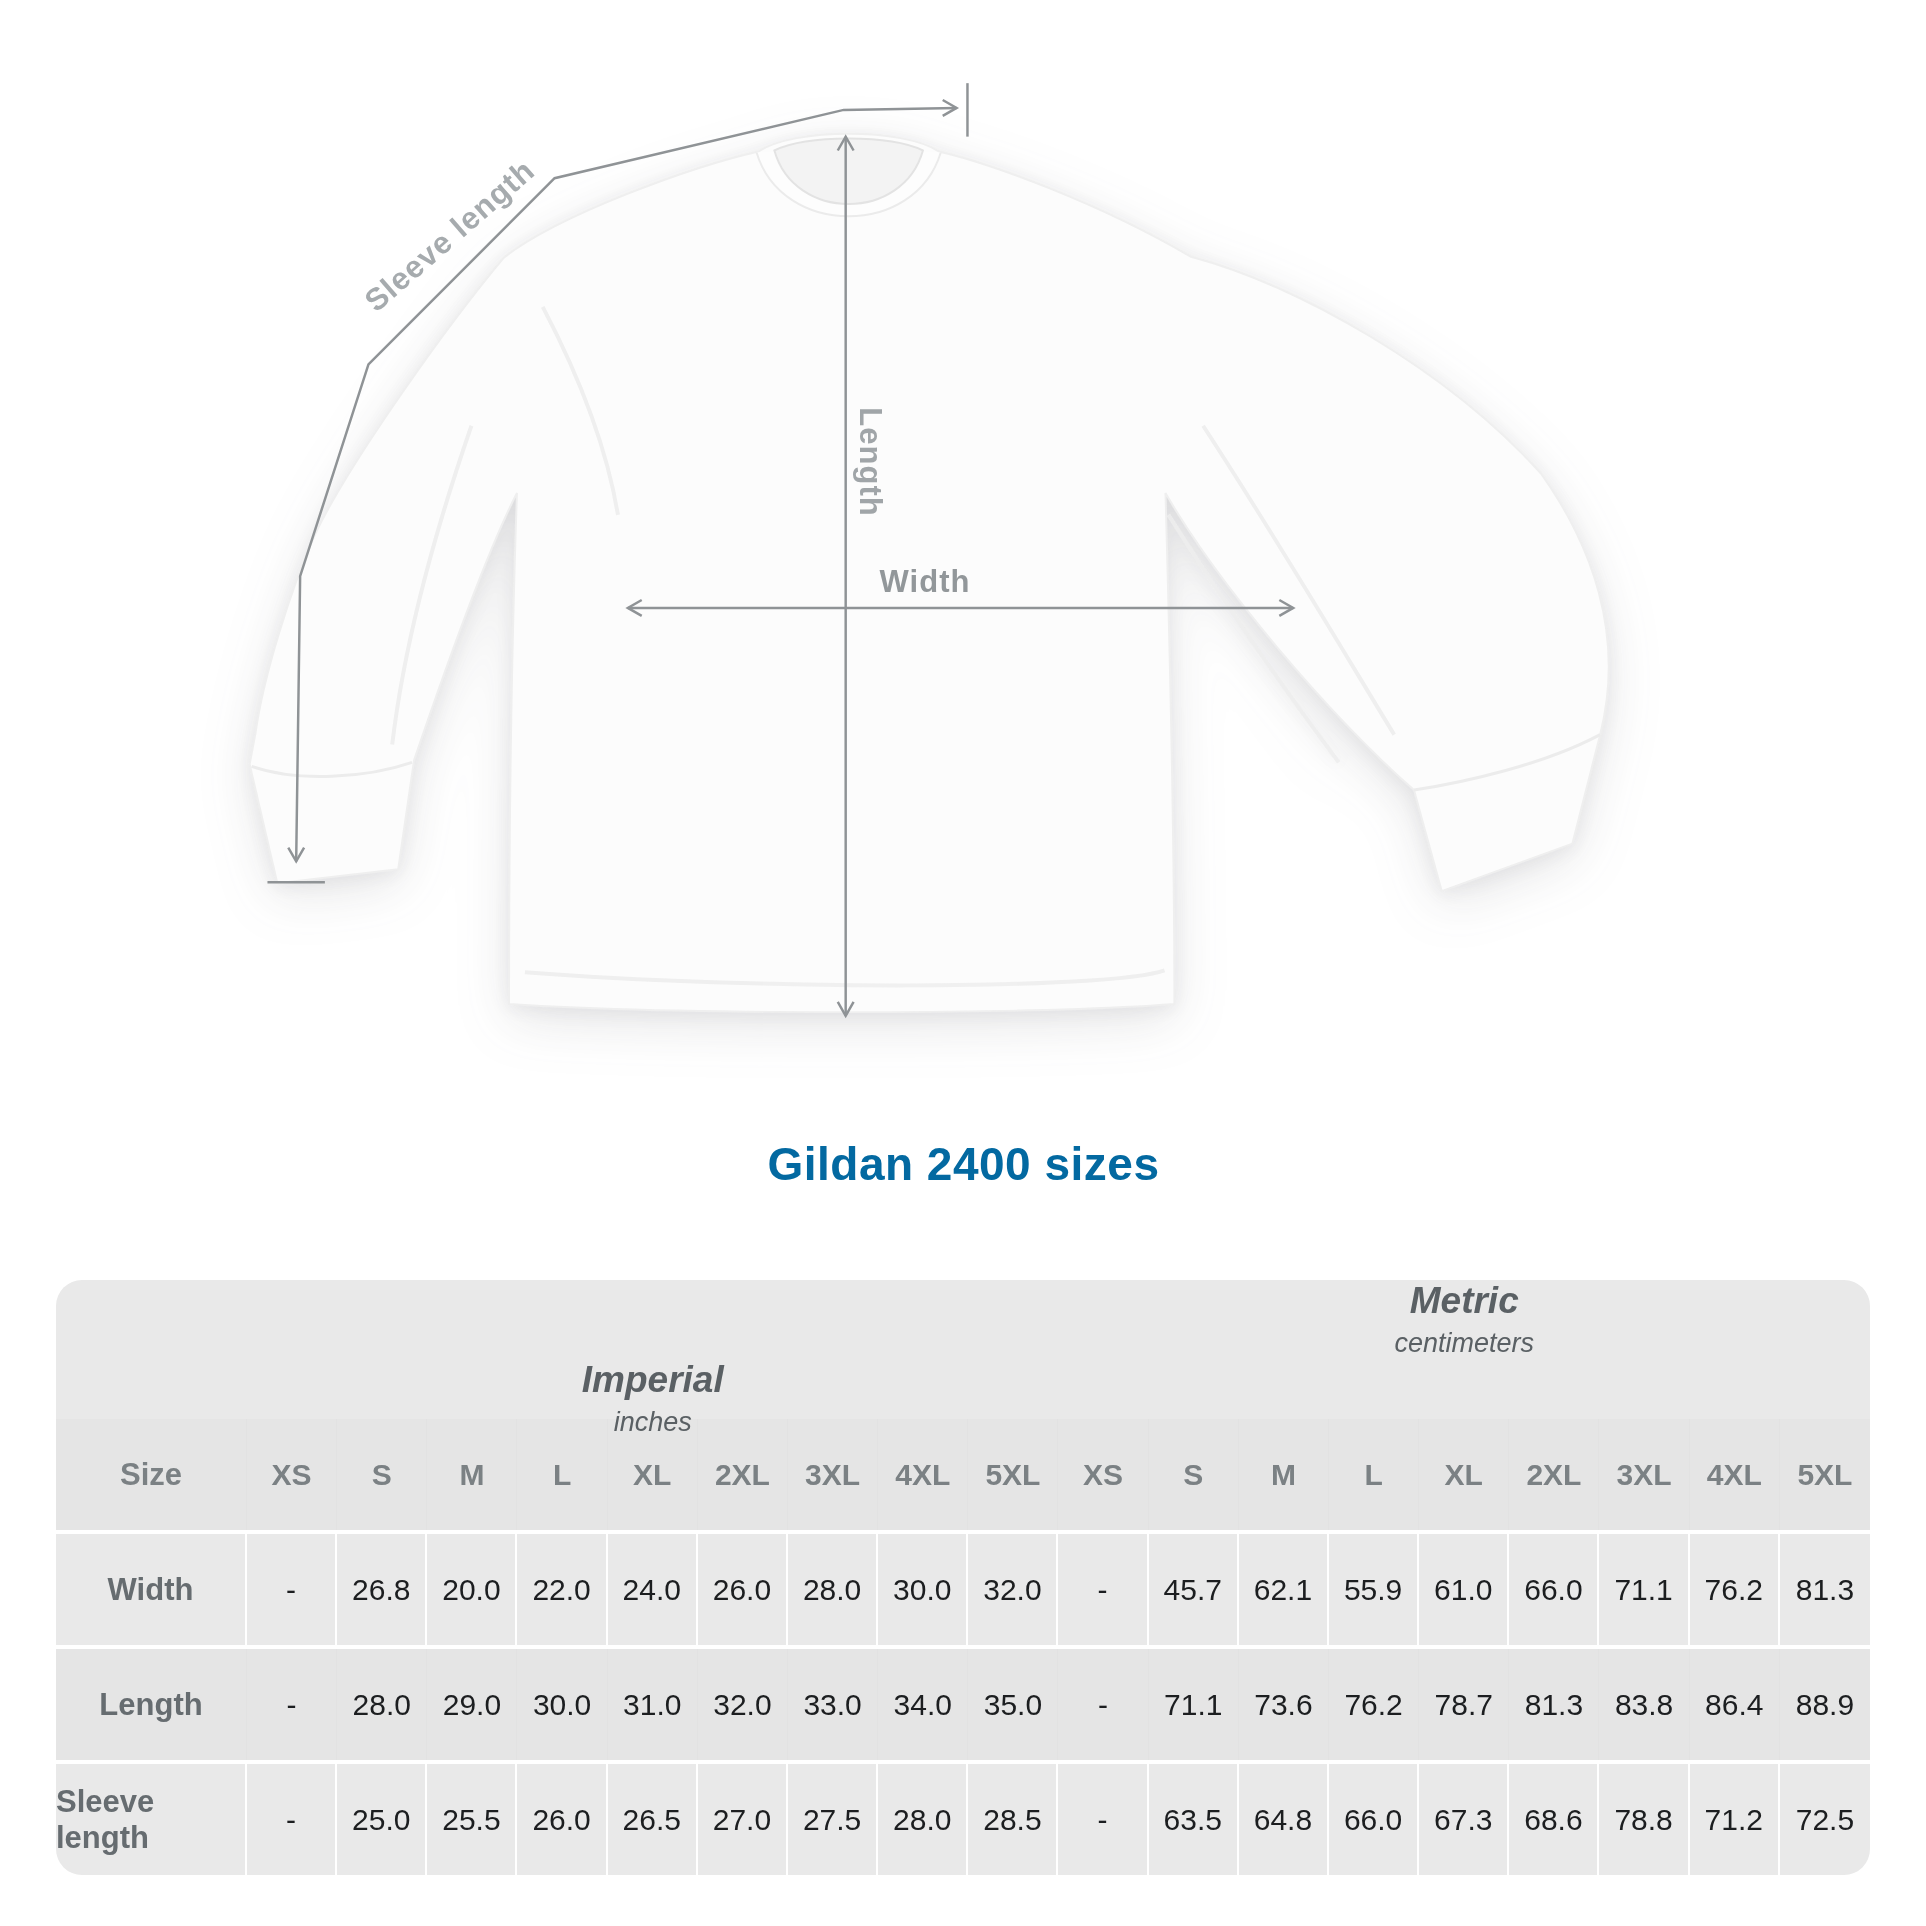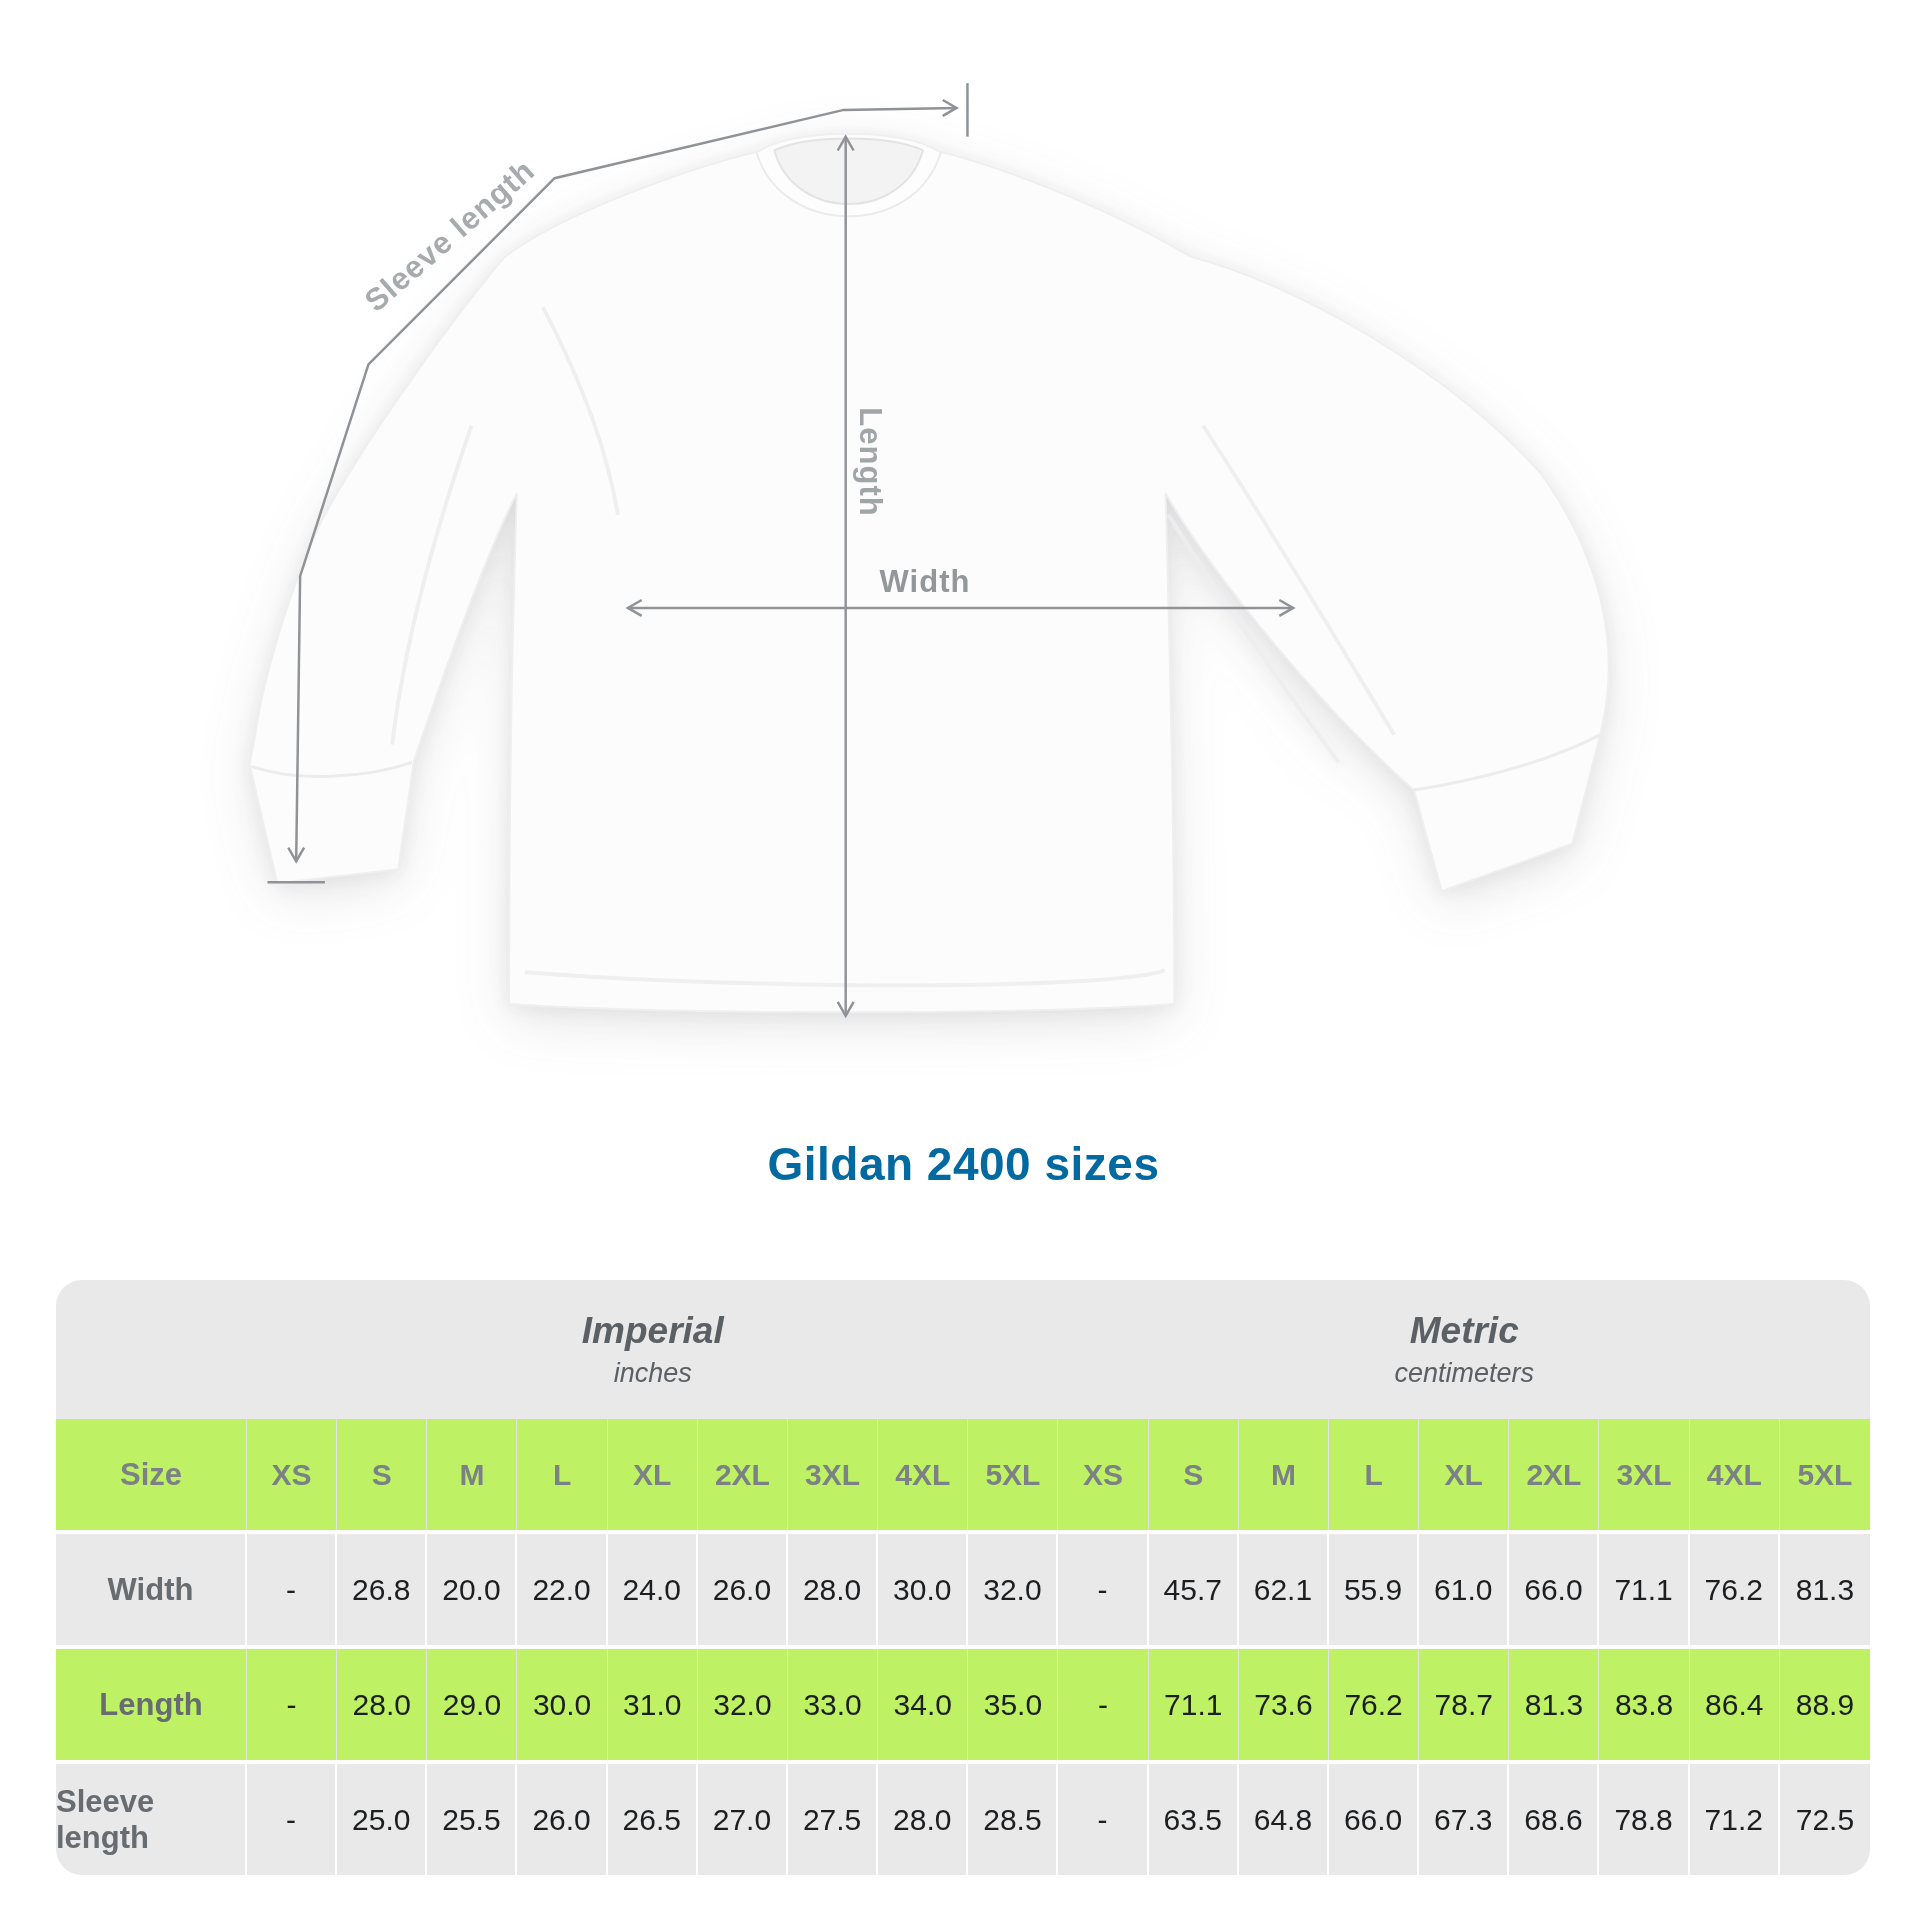--- a/index.html
+++ b/index.html
@@ -29,21 +29,21 @@
              background:#e9e9e9;border-radius:26px 26px 0 0;}
   .unit-cell{display:flex;flex-direction:column;align-items:center;justify-content:center;gap:6px;}
   .unit-imperial{grid-column:2 / span 9;}
   .unit-metric{grid-column:11 / span 9;}
   .unit-title{font-size:37px;font-weight:bold;font-style:italic;color:#5a6064;}
   .unit-sub{font-size:27px;font-style:italic;color:#5a6064;}
 
   .trow{display:grid;grid-template-columns:191px repeat(18,1fr);height:111px;margin-top:4px;}
   .trow.band-follow{margin-top:0;}
   .trow .cell{display:flex;align-items:center;justify-content:center;}
-  .trow.white{background:#bef264;}
+  .trow.white{background:#e5e5e5;}
   .trow.gray{background:#e9e9e9;}
   .trow.white .cell{border-right:1px solid #e2e2e2;}
   .trow.gray .cell{border-right:2px solid #ffffff;}
   .trow .cell:last-child{border-right:none;}
   .trow.last{border-radius:0 0 26px 26px;}
   .trow.last .cell:first-child{border-radius:0 0 0 26px;}
   .trow.last .cell:last-child{border-radius:0 0 26px 0;}
 
   .corner-cell{font-size:31px;font-weight:bold;color:#7b8184;}
   .size-cell{font-size:30px;font-weight:bold;color:#7b8184;}
@@ -117,27 +117,27 @@
     <span class="diagram-label lbl-sleeve">Sleeve length</span>
     <span class="diagram-label lbl-length">Length</span>
     <span class="diagram-label lbl-width">Width</span>
   </div>
 
   <h1 class="page-title">Gildan 2400 sizes</h1>
 
   <div class="size-table">
 
     <div class="unit-band">
+      <div class="unit-cell unit-metric">
+        <div class="unit-title">Metric</div>
+        <div class="unit-sub">centimeters</div>
+      </div>
       <div class="unit-cell unit-imperial">
         <div class="unit-title">Imperial</div>
         <div class="unit-sub">inches</div>
-      </div>
-      <div class="unit-cell unit-metric">
-        <div class="unit-title">Metric</div>
-        <div class="unit-sub">centimeters</div>
       </div>
     </div>
 
     <div class="trow white band-follow">
       <div class="cell corner-cell">Size</div>
       <div class="cell size-cell">XS</div>
       <div class="cell size-cell">S</div>
       <div class="cell size-cell">M</div>
       <div class="cell size-cell">L</div>
       <div class="cell size-cell">XL</div>

